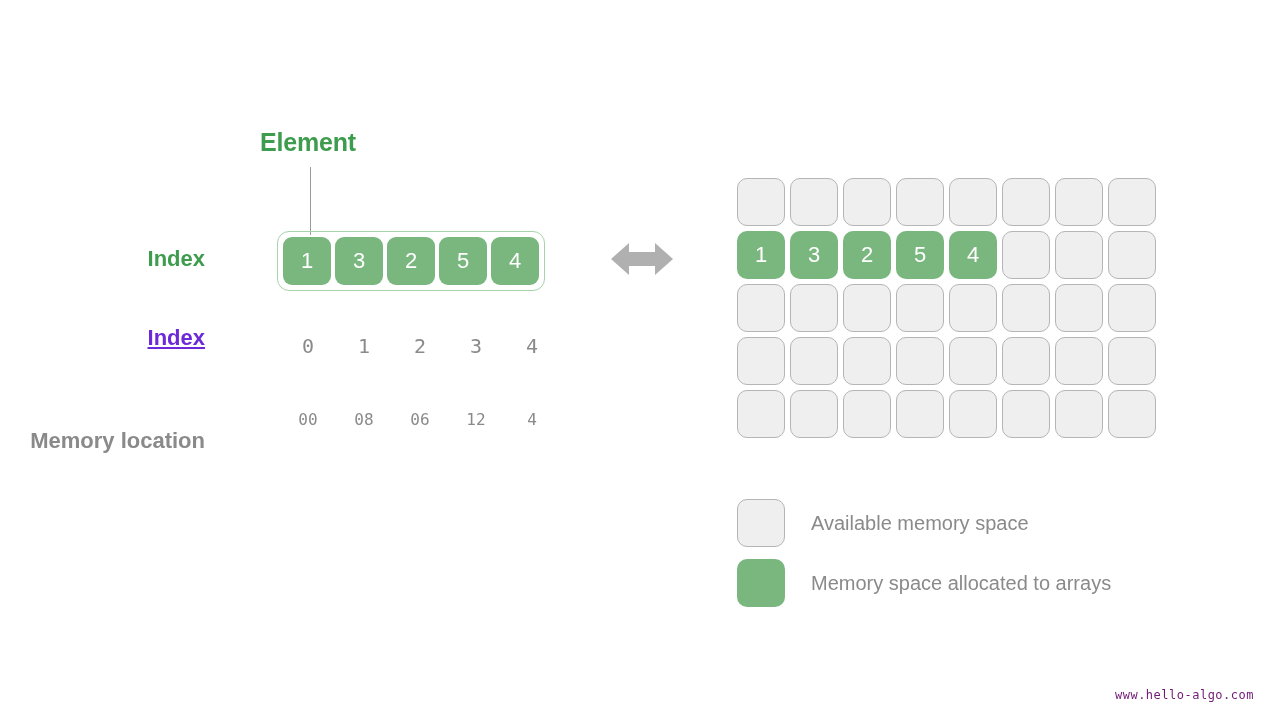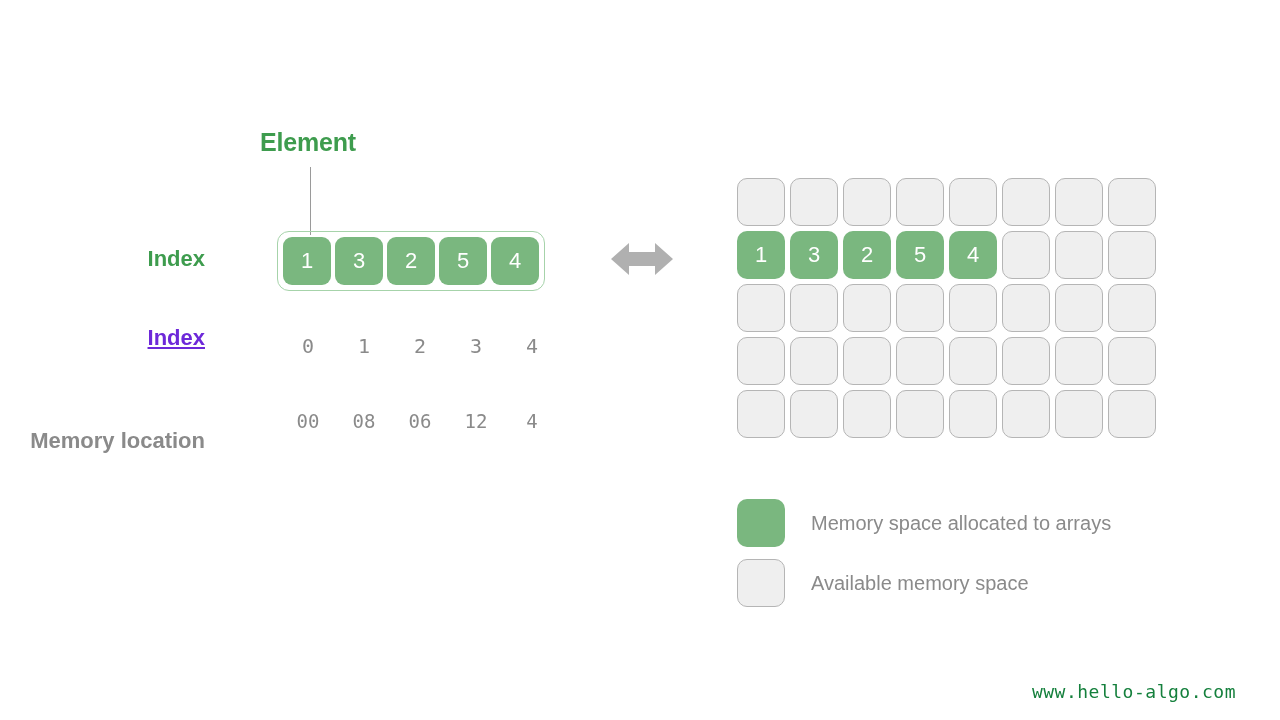--- a/index.html
+++ b/index.html
@@ -99,21 +99,21 @@
     font-family: "DejaVu Sans Mono", monospace;
     color: #8a8a8a;
   }
   .num-row.index-row {
     top: 334px;
     font-size: 20px;
   }
   .num-row.mem-row {
     top: 410px;
     left: 282px;
-    font-size: 19px;
+    font-size: 16px;
   }
   .num-row .num-cell {
     width: 52px;
     text-align: center;
   }
   .num-row.mem-row .num-cell {
     width: 52px;
   }
 
   
@@ -194,25 +194,25 @@
   }
   .legend-text {
     margin-left: 26px;
     font-size: 20px;
     color: #8a8a8a;
     white-space: nowrap;
   }
 
   .watermark {
     position: absolute;
-    right: 44px;
+    right: 26px;
     bottom: 18px;
     font-family: "DejaVu Sans Mono", monospace;
-    font-size: 18px;
-    color: #15803d;
+    font-size: 12px;
+    color: #701a75;
     letter-spacing: 0.5px;
   }
 </style>
 </head>
 <body>
 
 <div class="stage">
 
   <div class="element-label">Element</div>
   <div class="element-connector"></div>
@@ -287,23 +287,23 @@
       <div class="mem-cell"></div>
       <div class="mem-cell"></div>
       <div class="mem-cell"></div>
       <div class="mem-cell"></div>
       <div class="mem-cell"></div>
       <div class="mem-cell"></div>
     </div>
 
   <div class="legend" id="legend">
       <div class="legend-row">
+        <div class="legend-swatch empty"></div>
+        <div class="legend-text">Available memory space</div>
+      </div>
+      <div class="legend-row">
         <div class="legend-swatch filled"></div>
         <div class="legend-text">Memory space allocated to arrays</div>
       </div>
-      <div class="legend-row">
-        <div class="legend-swatch empty"></div>
-        <div class="legend-text">Available memory space</div>
-      </div>
     </div>
 
   <div class="watermark">www.hello-algo.com</div>
 </div>
 
 </body></html>

